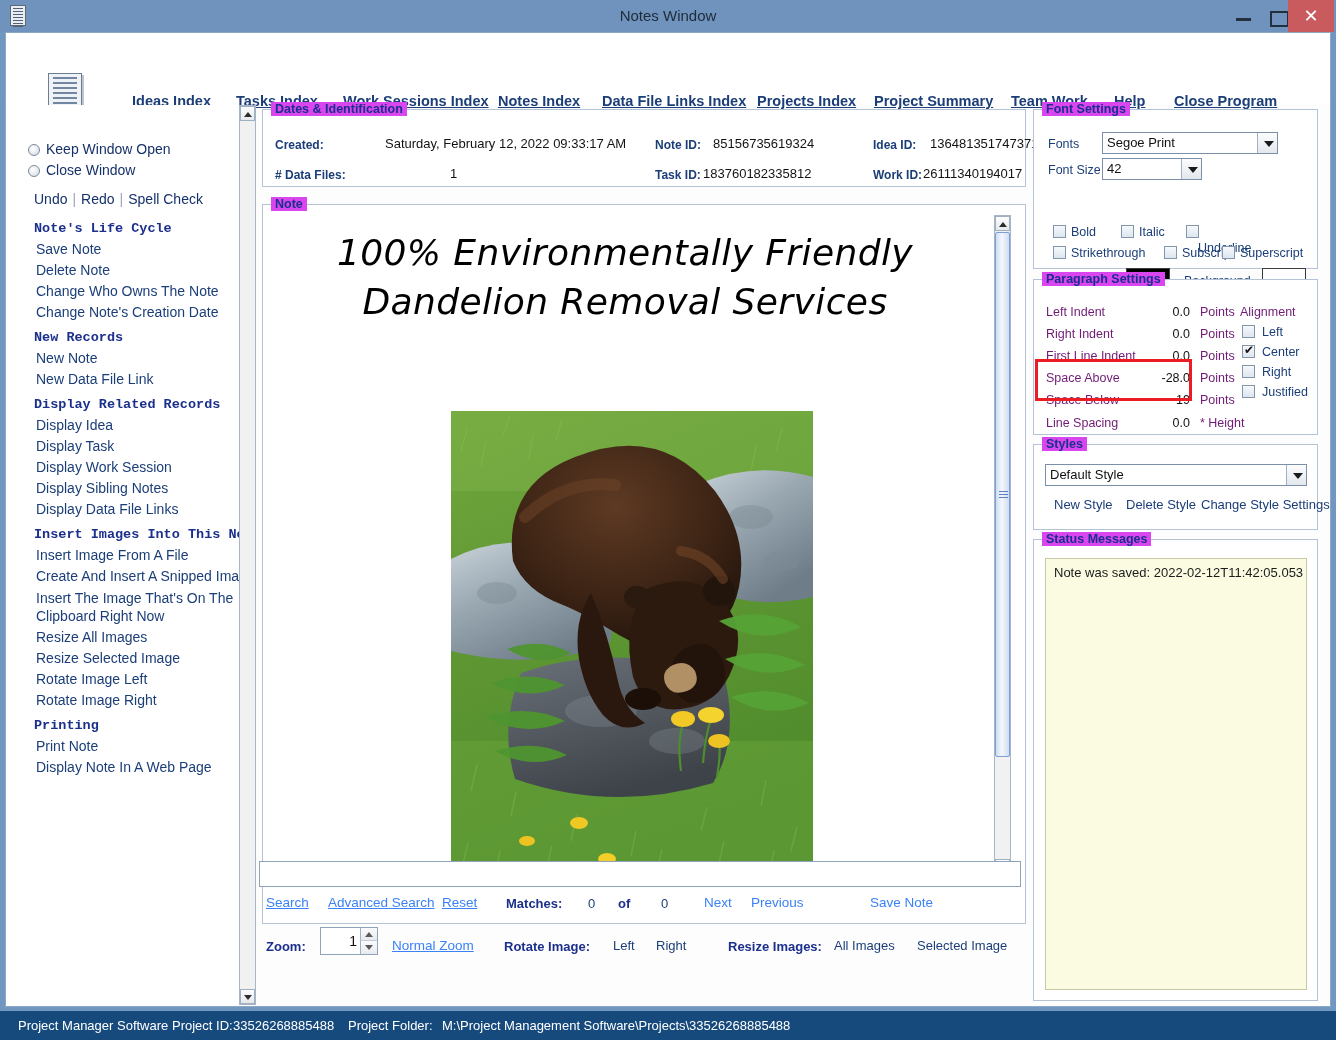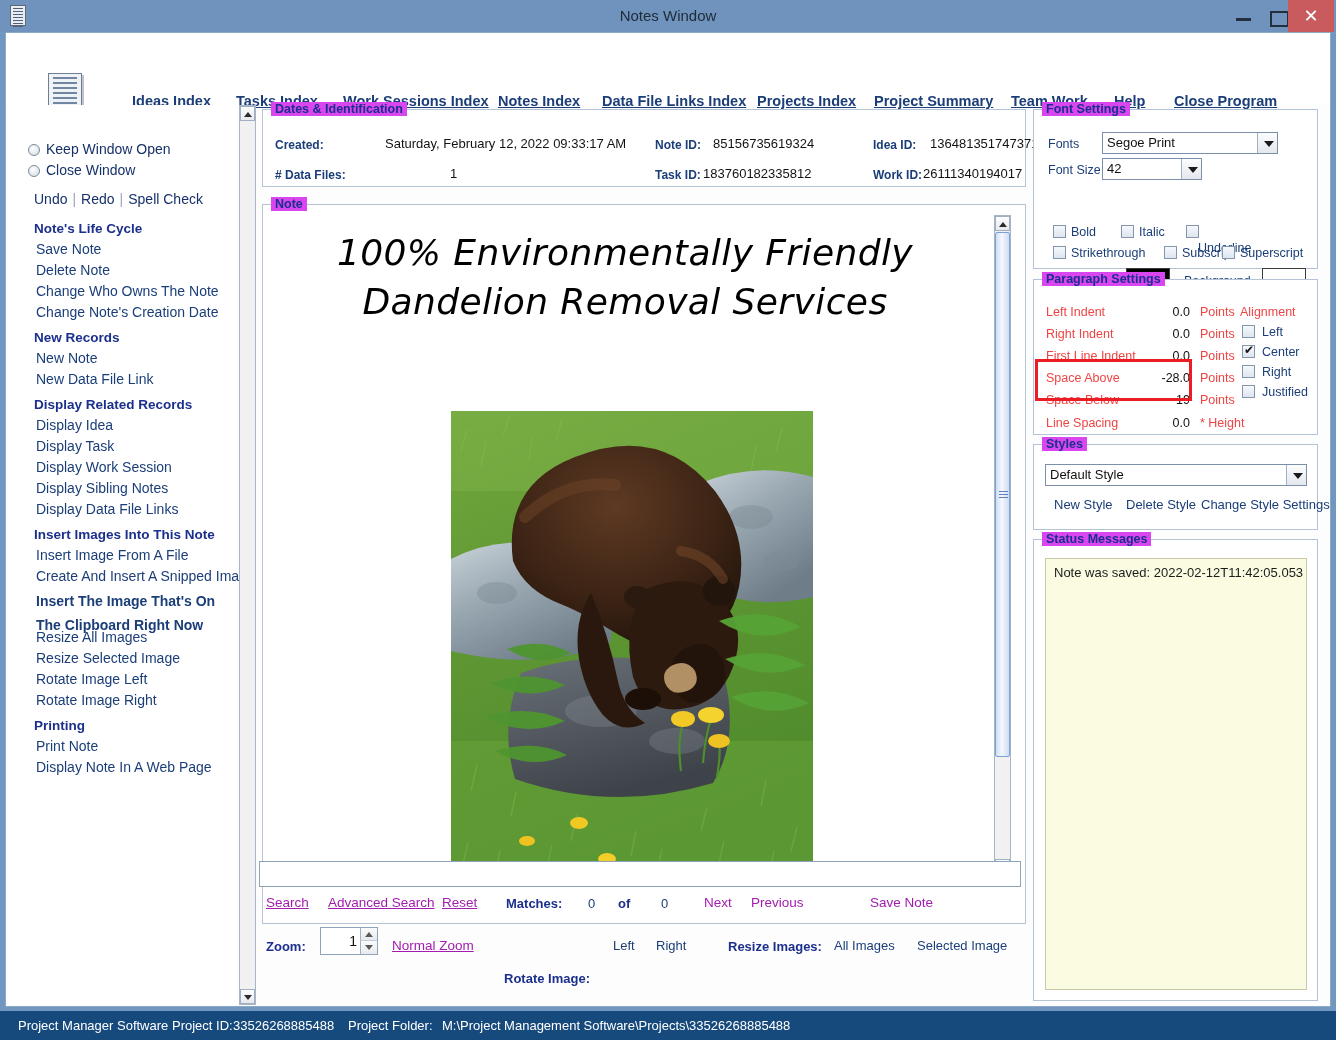--- a/index.html
+++ b/index.html
@@ -96,26 +96,27 @@
   }
   .sb-undo-row {
     position: absolute; left: 26px; top: 161px; font-size: 14px; color: #16316a;
     white-space: nowrap;
   }
   .sb-undo-row span { cursor: pointer; }
   .sb-sep { color: #9aa7b6; margin: 0 5px; }
   .sb-head {
     position: absolute; left: 26px; font-size: 13.5px; font-weight: bold; color: #1b2f8c;
     white-space: nowrap;
+    font-family: Liberation Mono, monospace;
   }
   .sb-item {
     position: absolute; left: 28px; font-size: 14px; color: #1b3e78;
     white-space: nowrap; cursor: pointer;
   }
-  .sb-item.wrap { white-space: normal; width: 198px; line-height: 24px; font-weight: bold; }
+  .sb-item.wrap { white-space: normal; width: 198px; line-height: 18px; }
 
   
   .vscroll {
     position: absolute; background: #f1f1f1; border: 1px solid #a8b5c4;
     width: 17px;
   }
   .vscroll .arrow {
     position: absolute; left: 0; width: 15px; height: 15px;
     background: linear-gradient(#fdfdfd, #e6e9ed);
     border: 1px solid #9fb0c2;
@@ -169,21 +170,21 @@
     position: absolute; left: 186px; top: 196px; width: 362px; height: 468px;
     border: 0; overflow: hidden;
   }
 
   
   .searchbox {
     position: absolute; left: 259px; top: 906px; width: 762px; height: 26px;
     background: #ffffff; border: 1px solid #8fa4bb;
   }
   .tool {
-    position: absolute; font-size: 13.5px; color: #a21caf; white-space: nowrap; cursor: pointer;
+    position: absolute; font-size: 13.5px; color: #3b82f6; white-space: nowrap; cursor: pointer;
   }
   .tool-b {
     position: absolute; font-size: 13px; font-weight: bold; color: #1b2f8c; white-space: nowrap;
   }
   .tool-v {
     position: absolute; font-size: 13px; color: #1b3e78; white-space: nowrap;
   }
   .spinner {
     position: absolute; left: 319px; top: 971px; width: 58px; height: 28px;
     border: 1px solid #8fa4bb; background: #ffffff;
@@ -226,21 +227,21 @@
     position: absolute; width: 13px; height: 13px; border: 1px solid #8496ab;
     background: linear-gradient(#f6f9fc, #dde5ee);
   }
   .cb.checked::after {
     content: "\2714"; position: absolute; left: 1px; top: -3px;
     font-size: 12px; color: #111;
   }
   .cbl { position: absolute; font-size: 12.5px; color: #1b3e78; white-space: nowrap; }
   .swatch { position: absolute; border: 1px solid #3c3c3c; }
 
-  .p-lbl { position: absolute; font-size: 12.5px; color: #ef4444; white-space: nowrap; }
+  .p-lbl { position: absolute; font-size: 12.5px; color: #701a75; white-space: nowrap; }
   .p-num { position: absolute; font-size: 12.5px; color: #111; white-space: nowrap; text-align: right; }
   .redbox {
     position: absolute; border: 3px solid #ec1c24; pointer-events: none;
   }
 
   .statusarea {
     position: absolute; background: #fbfbe2; border: 1px solid #c9c9a7;
   }
   .statusmsg {
     position: absolute; left: 8px; top: 6px; font-size: 13px; color: #1b1b1b; white-space: nowrap;
@@ -508,21 +509,21 @@
     <div class="tool" style="left:745px; top:862px;">Previous</div>
     <div class="tool" style="left:864px; top:862px;">Save Note</div>
 
     <div class="tool-b" style="left:260px; top:906px;">Zoom:</div>
     <div class="spinner" style="left:314px; top:894px;">
       <div class="sv">1</div>
       <div class="sbtn up"></div>
       <div class="sbtn down"></div>
     </div>
     <div class="tool" style="left:386px; top:905px;"><u>Normal Zoom</u></div>
-    <div class="tool-b" style="left:498px; top:906px;margin-top:32px;">Rotate Image:</div>
+    <div class="tool-b" style="left:498px; top:906px;">Rotate Image:</div>
     <div class="tool-v" style="left:607px; top:905px;">Left</div>
     <div class="tool-v" style="left:650px; top:905px;">Right</div>
     <div class="tool-b" style="left:722px; top:906px;">Resize Images:</div>
     <div class="tool-v" style="left:828px; top:905px;">All Images</div>
     <div class="tool-v" style="left:911px; top:905px;">Selected Image</div>
 
     <div class="group" style="left:1027px; top:76px; width:285px; height:160px;">
       <div class="group-title">Font Settings</div>
 
       <div class="cbl" style="left:14px; top:27px;">Fonts</div>

